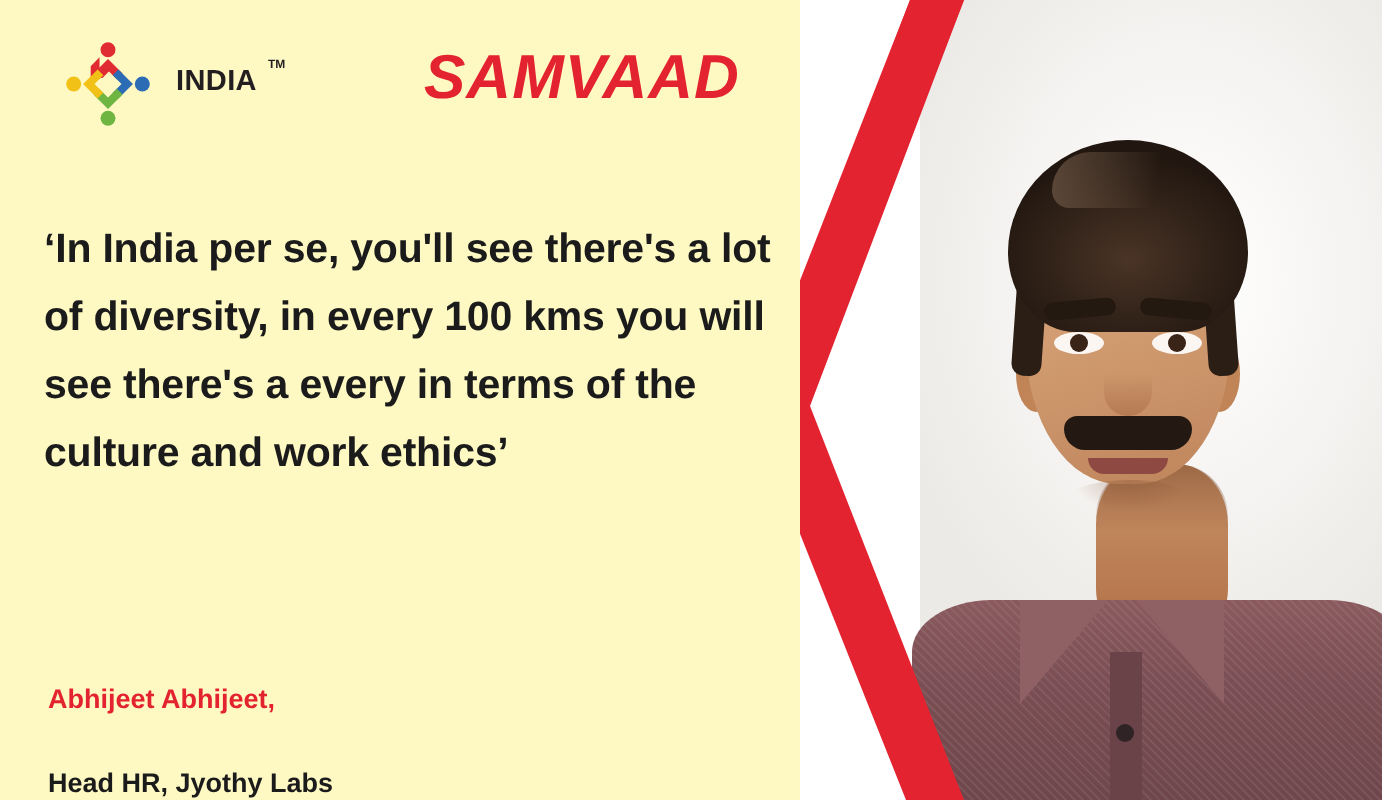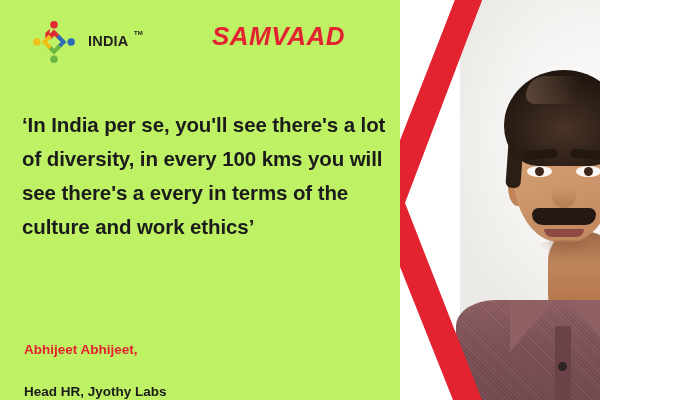--- a/index.html
+++ b/index.html
@@ -2,24 +2,24 @@
 <html><head>
 <meta charset="utf-8">
 <style>
   html, body {
     margin: 0;
     padding: 0;
     background: #ffffff;
   }
   #card {
     position: relative;
-    width: 600px;
+    width: 691px;
     height: 400px;
     overflow: hidden;
-    background: #bef264;
+    background: #fef9c3;
     font-family: "Liberation Sans", sans-serif;
   }
 
   
   #logo-block {
     position: absolute;
     left: 28px;
     top: 16px;
     display: flex;
     align-items: center;
@@ -42,21 +42,21 @@
     font-size: 6px;
     font-weight: 700;
     letter-spacing: 0;
   }
 
   
   #samvaad-title {
     position: absolute;
     left: 212px;
     top: 21px;
-    font-size: 26px;
+    font-size: 31px;
     font-weight: 800;
     font-style: italic;
     color: #e32330;
     letter-spacing: 0.5px;
     white-space: nowrap;
     text-align: right;
   }
 
   
   #quote-text {

